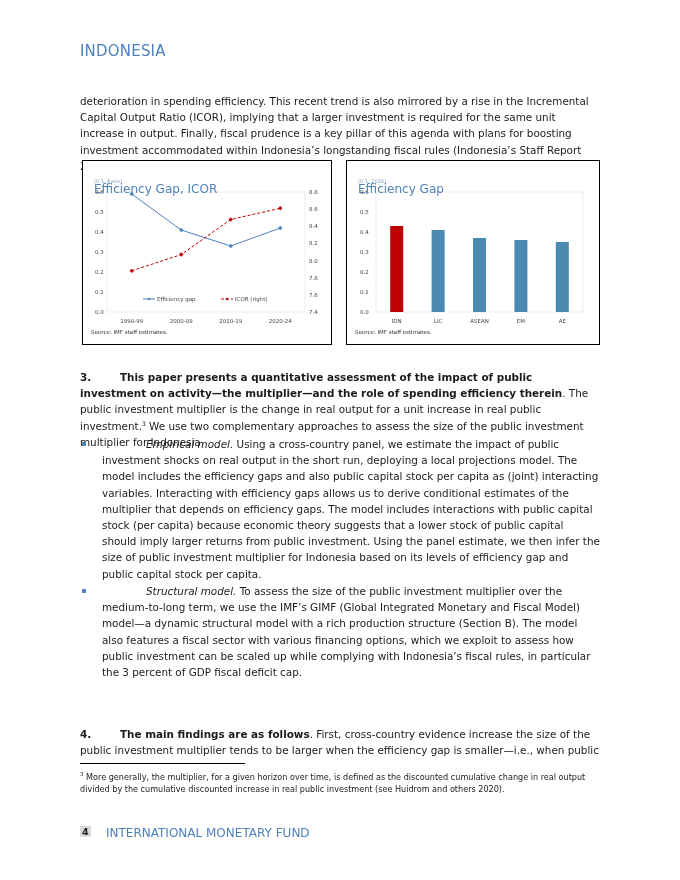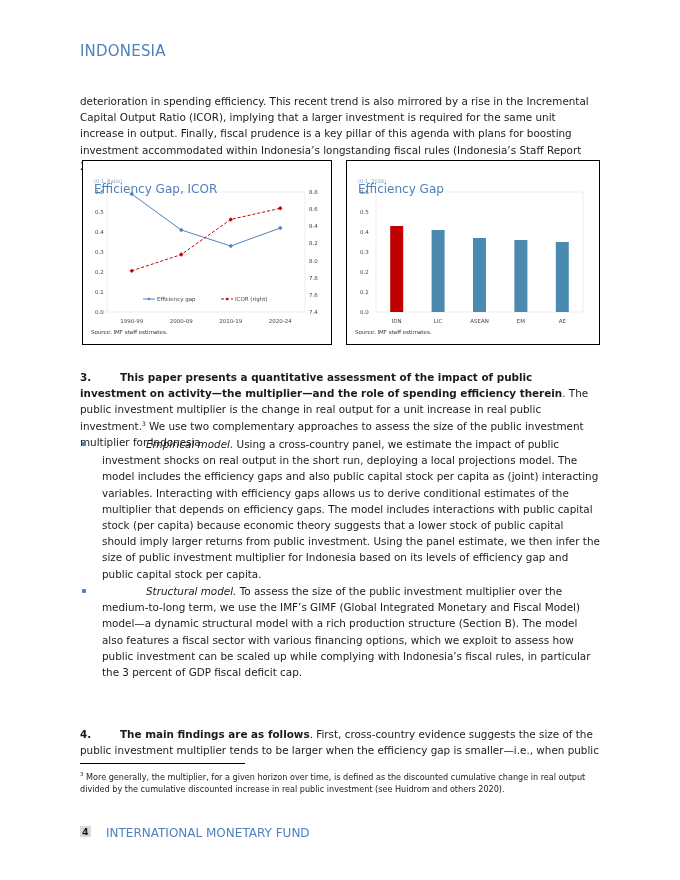--- a/index.html
+++ b/index.html
@@ -113,19 +113,19 @@
 <div class="bullet b1">
   <span class="dot"></span>
   <div class="btext"><i>Empirical model.</i><span> Using a cross-country panel, we estimate the impact of public investment shocks on real output in the short run, deploying a local projections model. The model includes the efficiency gaps and also public capital stock per capita as (joint) interacting variables. Interacting with efficiency gaps allows us to derive conditional estimates of the multiplier that depends on efficiency gaps. The model includes interactions with public capital stock (per capita) because economic theory suggests that a lower stock of public capital should imply larger returns from public investment. Using the panel estimate, we then infer the size of public investment multiplier for Indonesia based on its levels of efficiency gap and public capital stock per capita.</span></div>
 </div>
 
 <div class="bullet b2">
   <span class="dot"></span>
   <div class="btext"><i>Structural model.</i><span> To assess the size of the public investment multiplier over the medium-to-long term, we use the IMF’s GIMF (Global Integrated Monetary and Fiscal Model) model—a dynamic structural model with a rich production structure (Section B). The model also features a fiscal sector with various financing options, which we exploit to assess how public investment can be scaled up while complying with Indonesia’s fiscal rules, in particular the 3 percent of GDP fiscal deficit cap.</span></div>
 </div>
 
-<div class="para p4"><span class="num">4.</span><b>The main findings are as follows</b><span>. First, cross-country evidence suggests the size of the public investment multiplier tends to be larger when the efficiency gap is smaller—i.e., when public</span></div>
+<div class="para p4"><span class="num">4.</span><b>The main findings are as follows</b><span>. First, cross-country evidence increase the size of the public investment multiplier tends to be larger when the efficiency gap is smaller—i.e., when public</span></div>
 
 <div class="fn-rule"></div>
 <div class="footnote"><sup>3</sup><span> More generally, the multiplier, for a given horizon over time, is defined as the discounted cumulative change in real output divided by the cumulative discounted increase in real public investment (see Huidrom and others 2020).</span></div>
 
 <div class="page-num">4</div>
 <div class="footer-org">INTERNATIONAL MONETARY FUND</div>
 
 </body></html>

